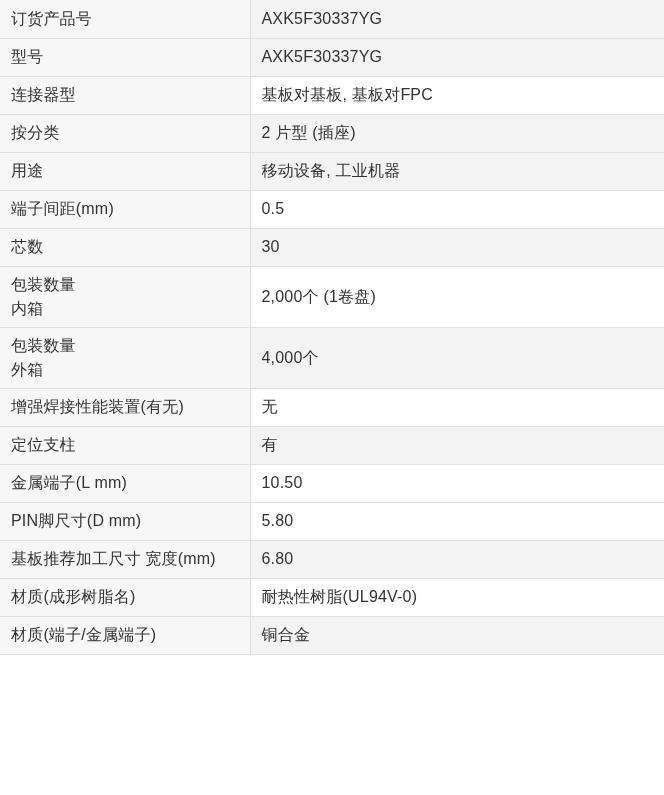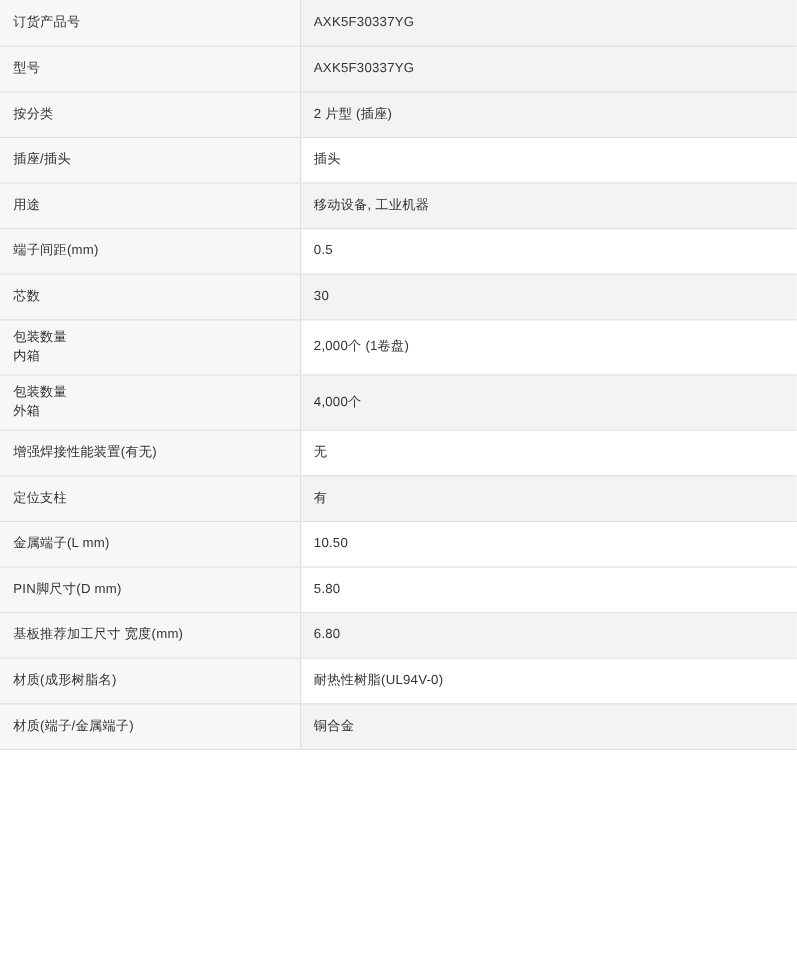--- a/index.html
+++ b/index.html
@@ -25,21 +25,21 @@
 
   .spec-table tr {
     height: 38px;
   }
   .spec-table td {
     border-bottom: 1px solid #e0e0e0;
     border-right: 1px solid #e0e0e0;
     padding: 6px 11px;
     vertical-align: middle;
     line-height: 1.5;
-    font-size: 11px;
+    font-size: 16px;
     letter-spacing: 0.2px;
   }
   .spec-table td:last-child {
     border-right: none;
   }
   .cell-label {
     background: #f7f7f7;
     color: #333333;
   }
   .cell-value {
@@ -66,26 +66,26 @@
   <tbody>
       <tr>
         <td class="cell-label"><span>订货产品号</span></td>
         <td class="cell-value shaded"><span>AXK5F30337YG</span></td>
       </tr>
       <tr>
         <td class="cell-label"><span>型号</span></td>
         <td class="cell-value shaded"><span>AXK5F30337YG</span></td>
       </tr>
       <tr>
+        <td class="cell-label"><span>连接器型</span></td>
+        <td class="cell-value"><span>基板对基板, 基板对FPC</span></td>
+      </tr>
+      <tr>
         <td class="cell-label"><span>按分类</span></td>
         <td class="cell-value shaded"><span>2 片型 (插座)</span></td>
-      </tr>
-      <tr>
-        <td class="cell-label"><span>插座/插头</span></td>
-        <td class="cell-value"><span>插头</span></td>
       </tr>
       <tr>
         <td class="cell-label"><span>用途</span></td>
         <td class="cell-value shaded"><span class="underline-text">移动设备, 工业机器</span></td>
       </tr>
       <tr>
         <td class="cell-label"><span>端子间距(mm)</span></td>
         <td class="cell-value"><span>0.5</span></td>
       </tr>
       <tr>

